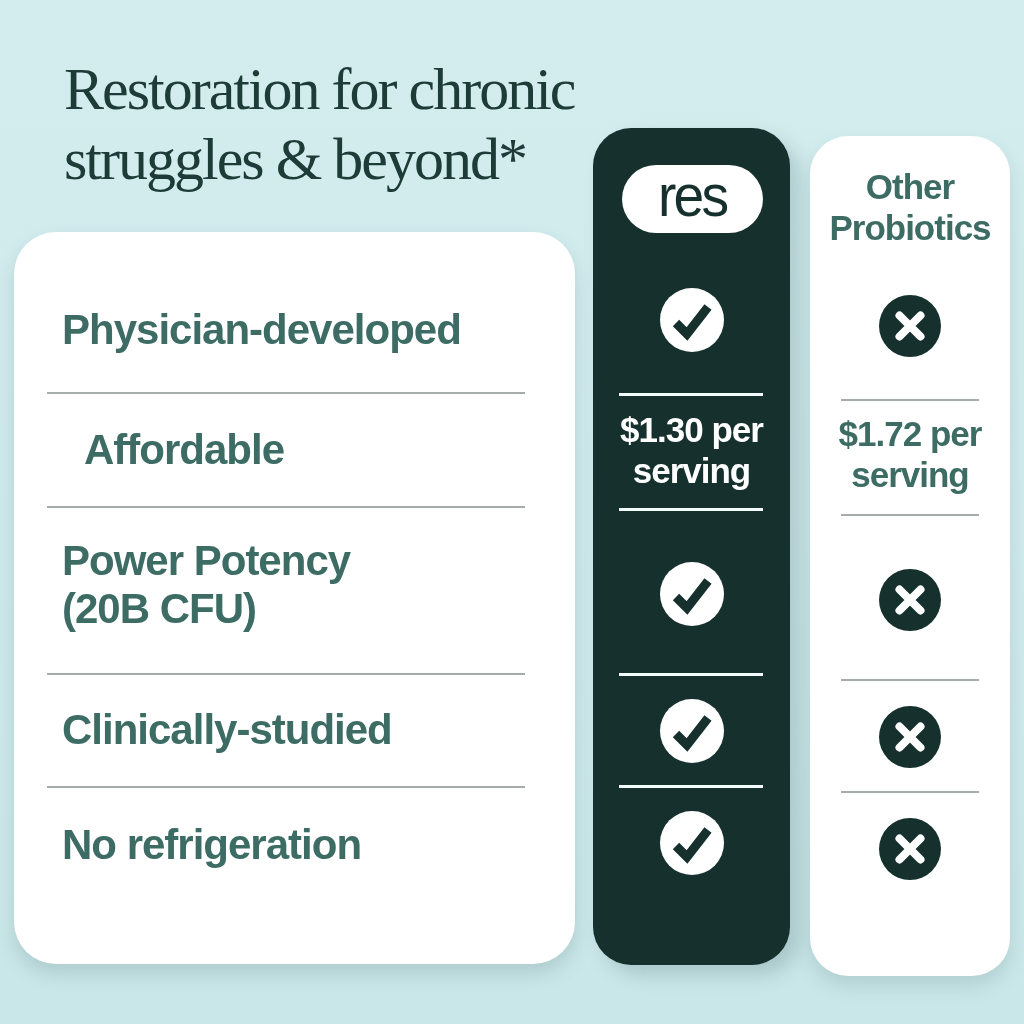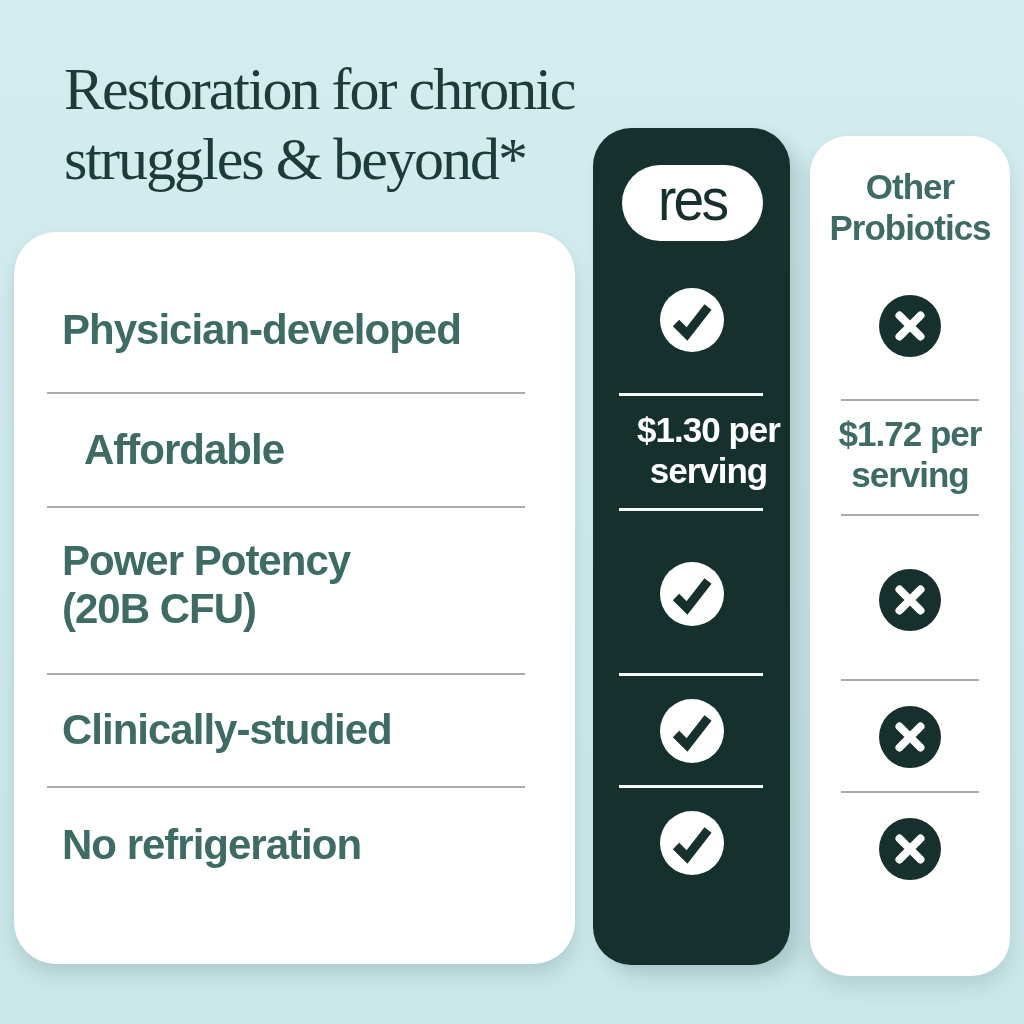--- a/index.html
+++ b/index.html
@@ -48,41 +48,41 @@
   }
   .cd1{top:160px;} .cd2{top:274px;} .cd3{top:441px;} .cd4{top:554px;}
 
   
   .brand-column{
     position:absolute;left:593px;top:128px;width:197px;height:837px;
     background:var(--dark-teal);border-radius:38px;
     box-shadow:10px 10px 18px rgba(96,130,130,0.30);
   }
   .brand-pill{
-    position:absolute;left:29px;top:37px;width:141px;height:76px;
+    position:absolute;left:29px;top:37px;width:141px;height:68px;
     background:var(--card-white);border-radius:40px;
     display:flex;align-items:center;justify-content:center;
   }
   .brand-pill span{
     display:block;
     font-size:60px;font-weight:400;letter-spacing:-3px;color:var(--dark-teal);
     transform:scaleX(0.92);
     line-height:1;padding-bottom:6px;
   }
   .col-divider-light{
     position:absolute;left:26px;width:144px;height:3px;background:#f4fbfb;
   }
   .bl1{top:265px;} .bl2{top:380px;} .bl3{top:545px;} .bl4{top:657px;}
   .price{
     position:absolute;left:0;width:100%;
     transform:translateY(-50%);
     text-align:center;font-weight:bold;font-size:35px;line-height:1.16;letter-spacing:-1px;
     white-space:pre-line;
   }
-  .brand-price{top:323px;color:#ffffff;padding-left:17px;}
+  .brand-price{top:323px;color:#ffffff;}
   .icon-slot{position:absolute;}
   .bc1{left:67px;top:160px;} .bc2{left:67px;top:434px;}
   .bc3{left:67px;top:571px;} .bc4{left:67px;top:683px;}
 
   
   .other-column{
     position:absolute;left:810px;top:136px;width:200px;height:840px;
     background:var(--card-white);border-radius:38px;
     box-shadow:0 10px 18px rgba(96,130,130,0.22);
   }

